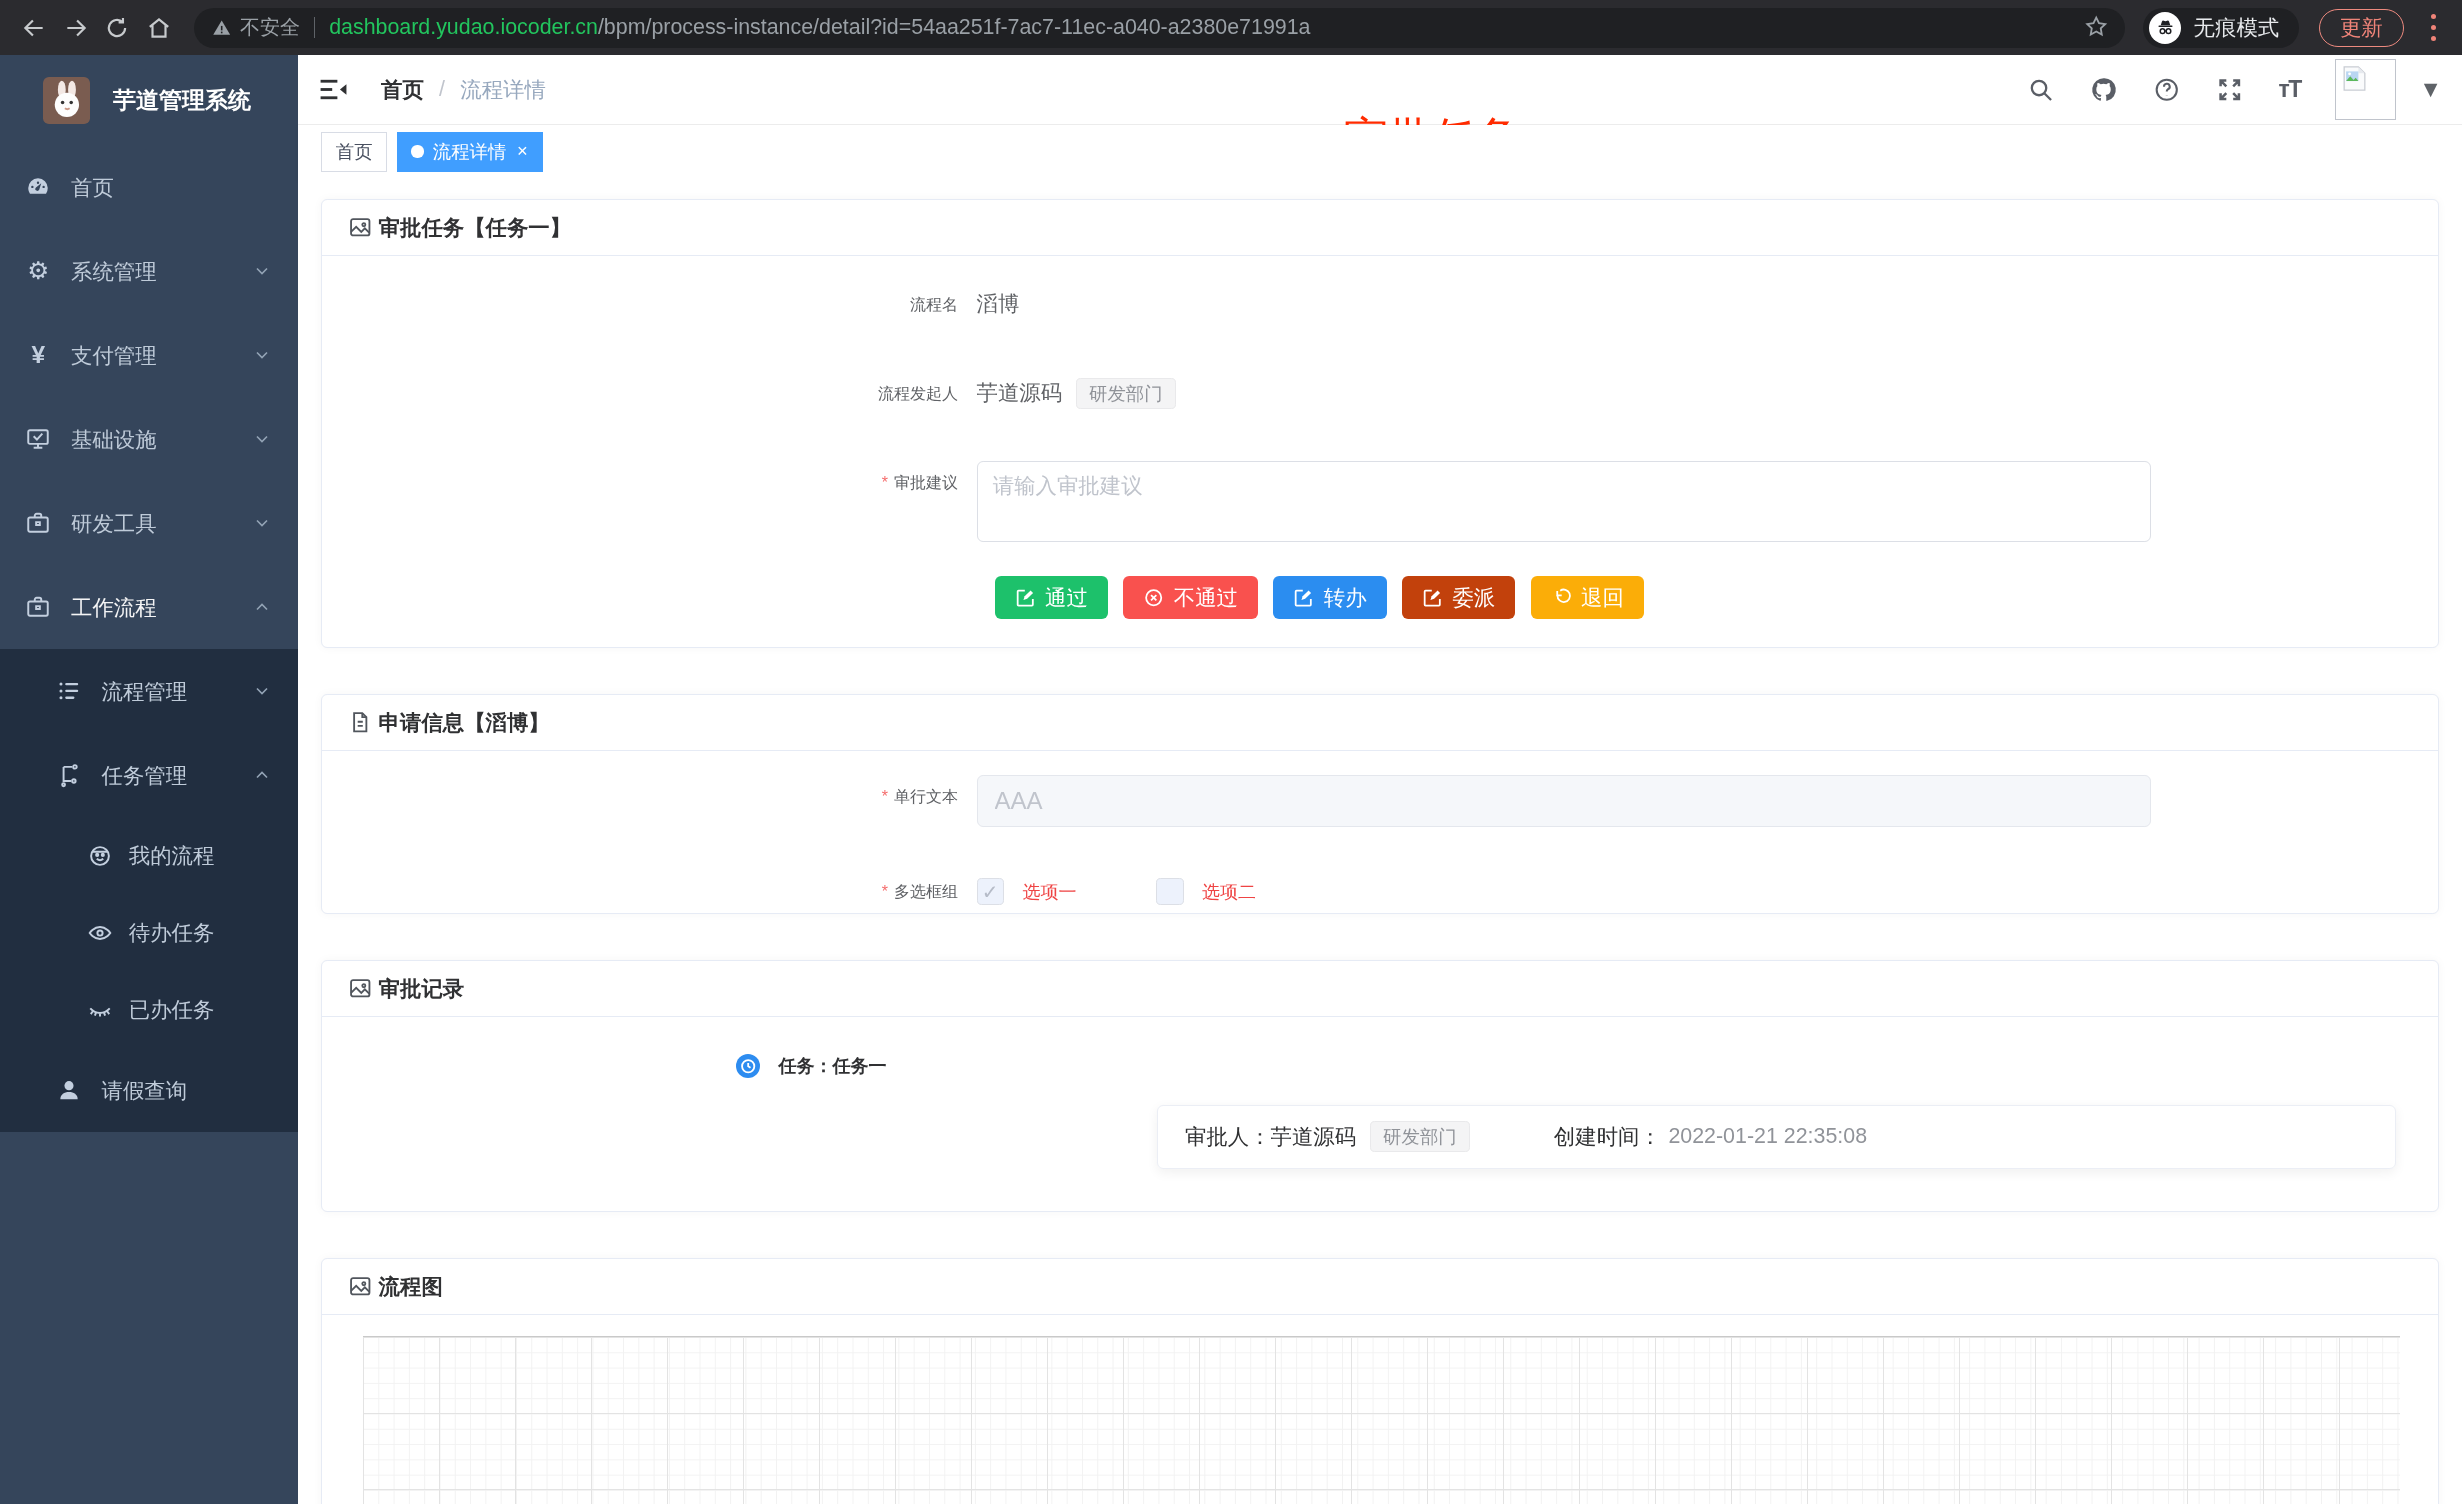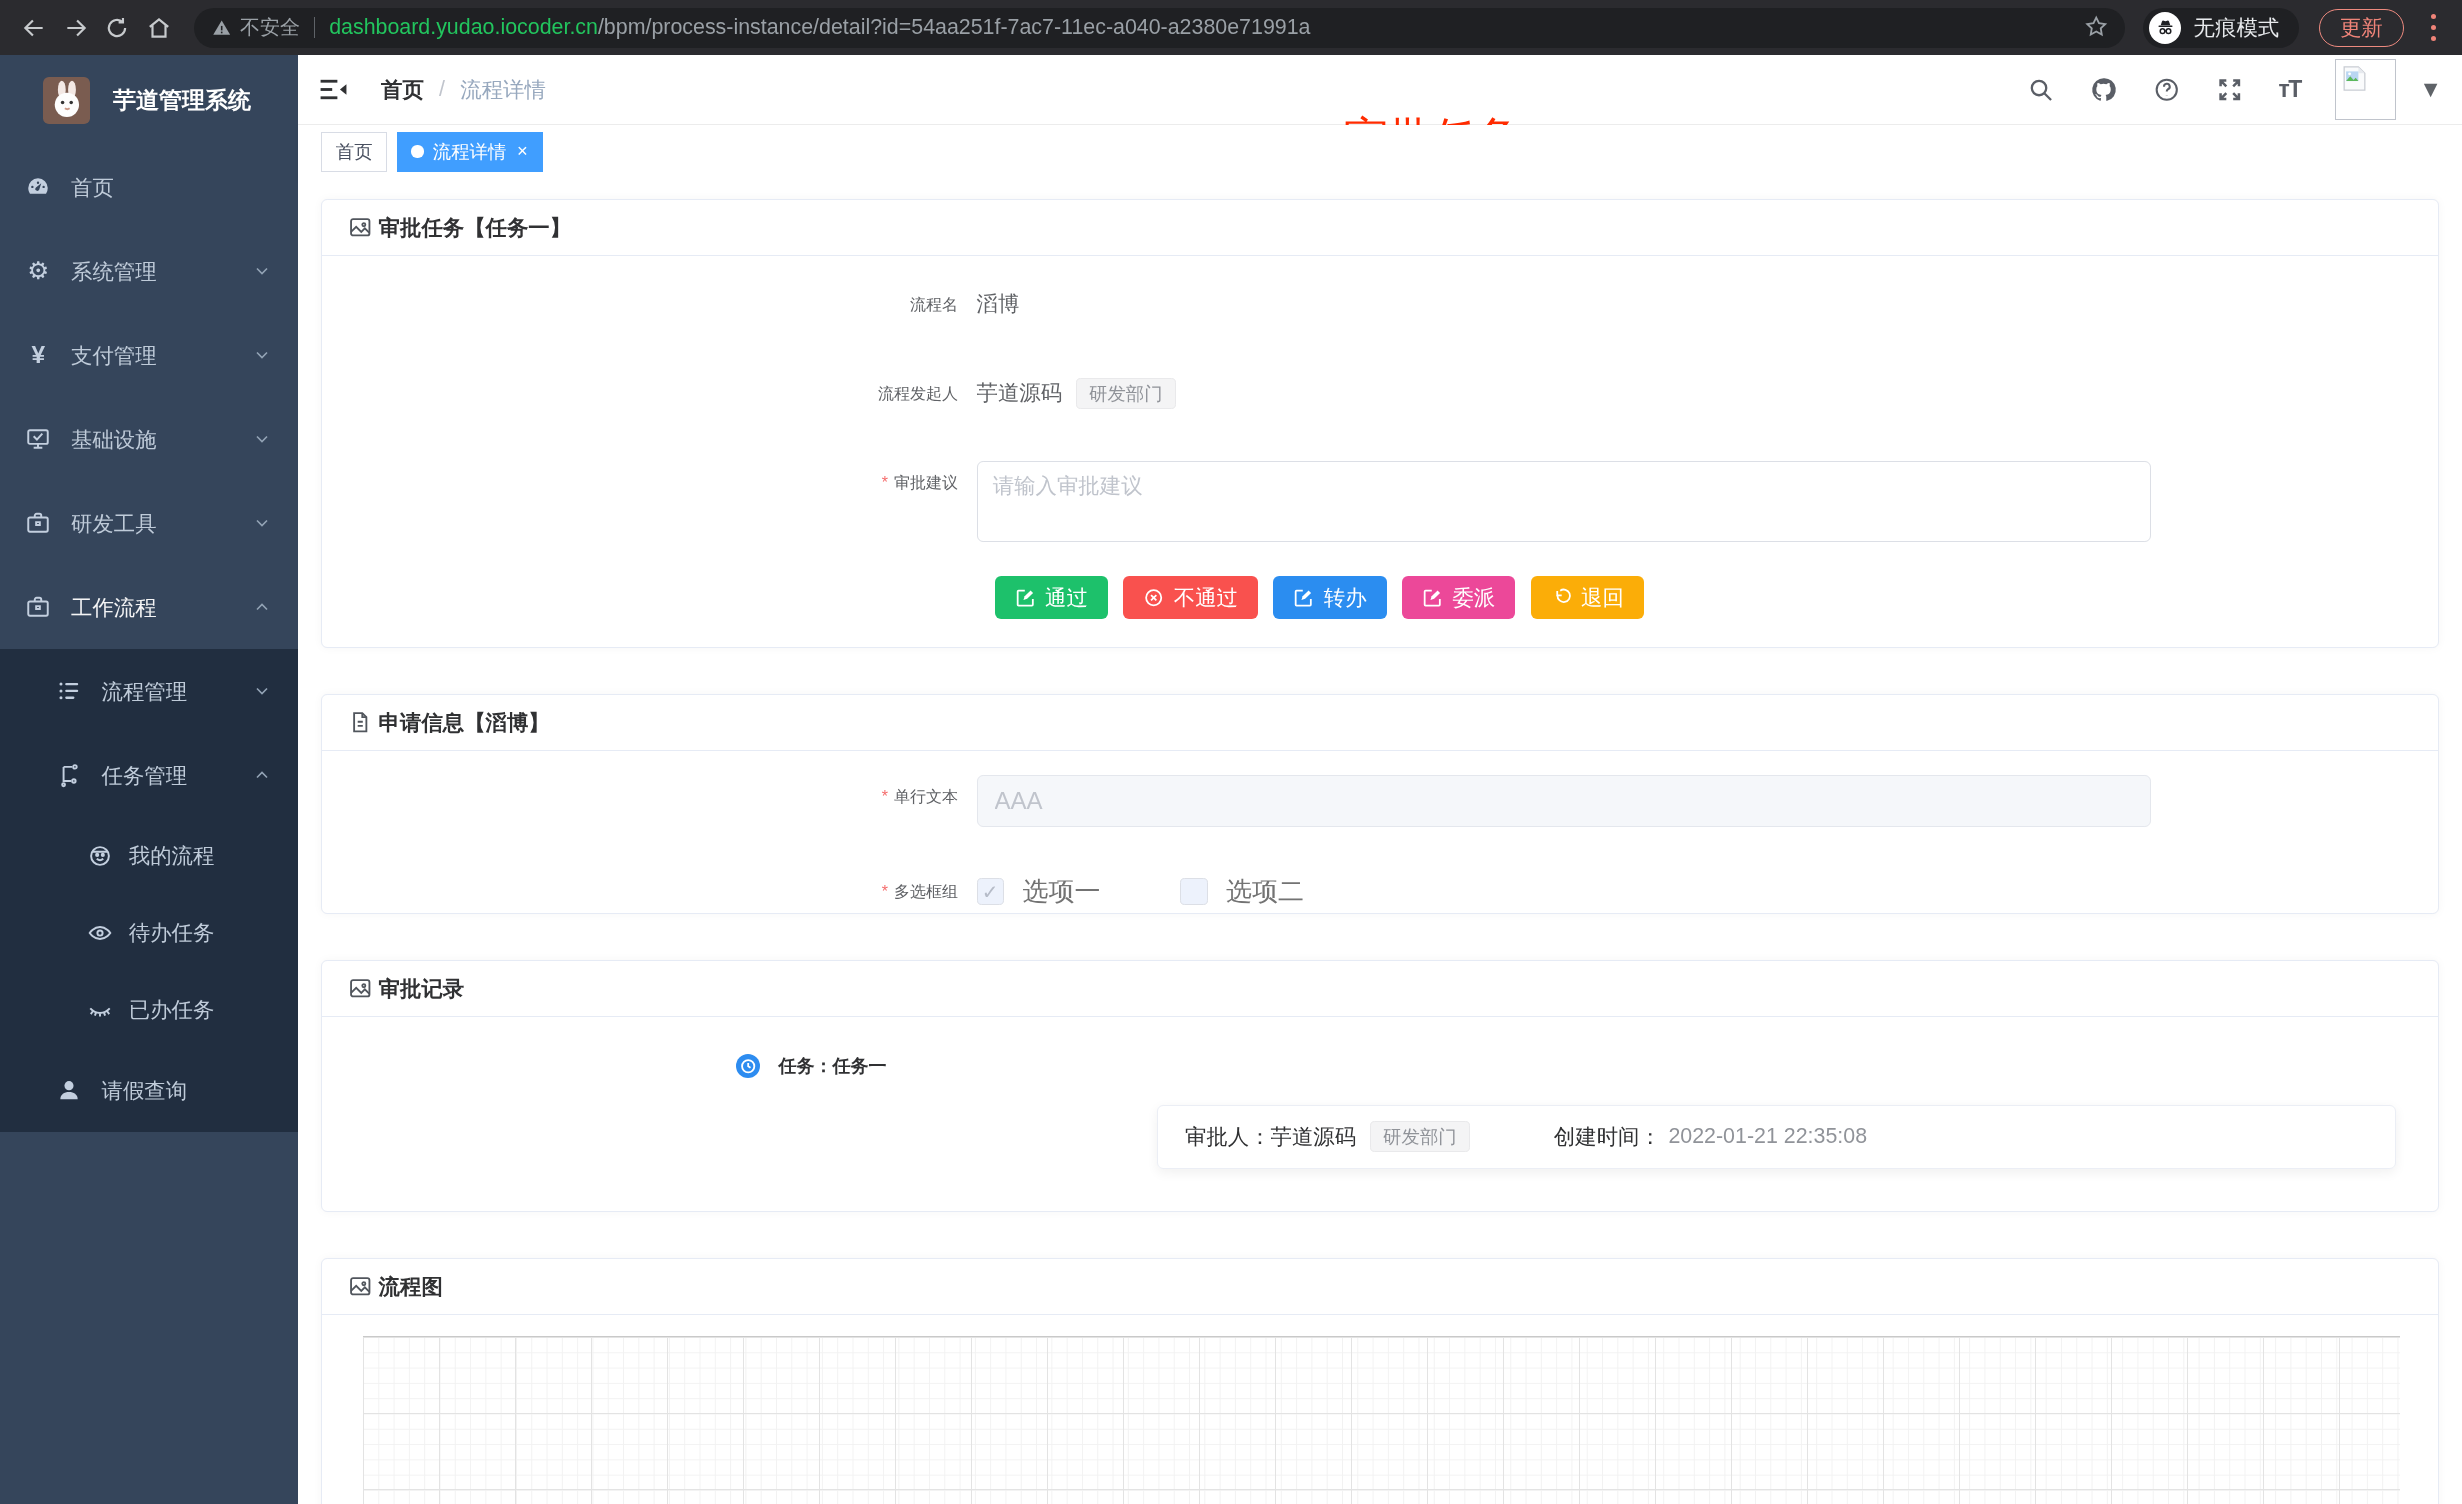--- a/index.html
+++ b/index.html
@@ -99,21 +99,21 @@
   .ta::placeholder{color:#c0c4cc;}
   .btnrow{margin-left:645px;display:flex;gap:15.3px;}
   .btn{height:43px;border:none;border-radius:6.1px;color:#fff;font-size:21.4px;padding:0 20px;
     display:inline-flex;align-items:center;gap:9.2px;cursor:pointer;}
   .btn svg{width:21.4px;height:21.4px;}
   .dis-input{width:1174px;height:52px;background:#f5f7fa;border:1.5px solid #e4e7ed;border-radius:6.1px;
     color:#c0c4cc;font-size:24px;padding:0 17px;box-sizing:border-box;}
   .cbgroup{display:flex;align-items:center;gap:18.4px;}
   .cb{width:27.5px;height:27.5px;border:1.5px solid #dcdfe6;background:#edf2fc;border-radius:4.6px;
     display:inline-flex;align-items:center;justify-content:center;color:#b6bcc8;font-size:20px;box-sizing:border-box;}
-  .cb-lbl{color:#737373;font-size:26px;}
+  .cb-lbl{color:#ef4444;font-size:18px;}
   .cbgroup .gap{width:43px;}
 
   .timeline{padding-left:386px;}
   .taskline{display:flex;align-items:center;gap:18.4px;height:43px;}
   .tl-node{width:24.5px;height:24.5px;border-radius:50%;background:#2d8cf0;display:flex;align-items:center;justify-content:center;flex:0 0 auto;}
   .tl-node svg{width:18.4px;height:18.4px;}
   .task-txt{font-size:18px;font-weight:bold;color:#303133;}
   .approve-box{margin-left:421px;margin-top:17px;width:1239px;height:64px;border:1.5px solid #ebeef5;
     border-radius:6.1px;box-shadow:0 3.1px 12.2px rgba(0,0,0,.06);display:flex;align-items:center;
     padding:0 27.5px;box-sizing:border-box;font-size:21.4px;color:#303133;}
@@ -462,21 +462,21 @@
               </svg>
             <span>不通过</span>
           </button>
           <button class="btn" style="background: rgb(43, 141, 240);">
             <svg viewBox="0 0 24 24">
                 <path d="M20 13.5V20a1 1 0 01-1 1H4a1 1 0 01-1-1V5a1 1 0 011-1h7" stroke="#fff" stroke-width="2" fill="none"></path>
                 <path d="M9.5 14.5l1.3-4L17.5 4l2.8 2.8-6.7 6.5z" fill="#fff"></path>
               </svg>
             <span>转办</span>
           </button>
-          <button class="btn" style="background: #ec4899;">
+          <button class="btn" style="background: #c2410c;">
             <svg viewBox="0 0 24 24">
                 <path d="M20 13.5V20a1 1 0 01-1 1H4a1 1 0 01-1-1V5a1 1 0 011-1h7" stroke="#fff" stroke-width="2" fill="none"></path>
                 <path d="M9.5 14.5l1.3-4L17.5 4l2.8 2.8-6.7 6.5z" fill="#fff"></path>
               </svg>
             <span>委派</span>
           </button>
           <button class="btn" style="background: rgb(251, 173, 8);">
             <svg viewBox="0 0 24 24" fill="none" stroke="#fff" stroke-width="2">
                 <path d="M7 4.5v5h5"></path>
                 <path d="M7.3 9.5a7 7 0 103-5.4"></path>

